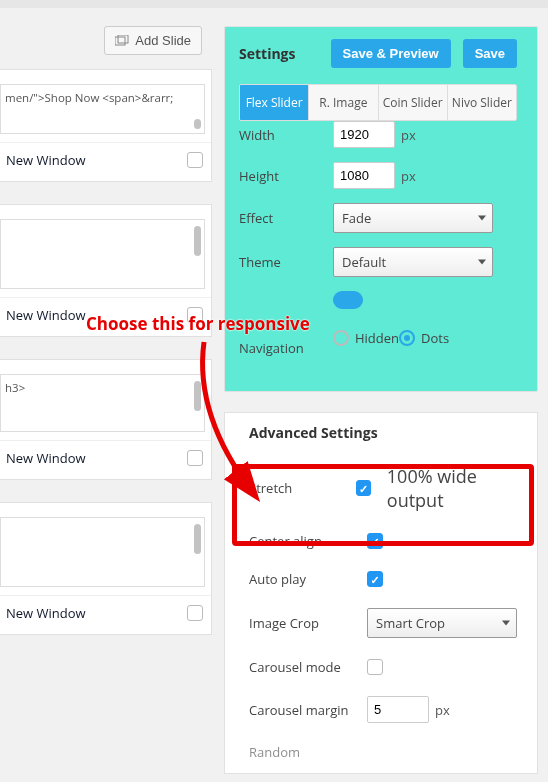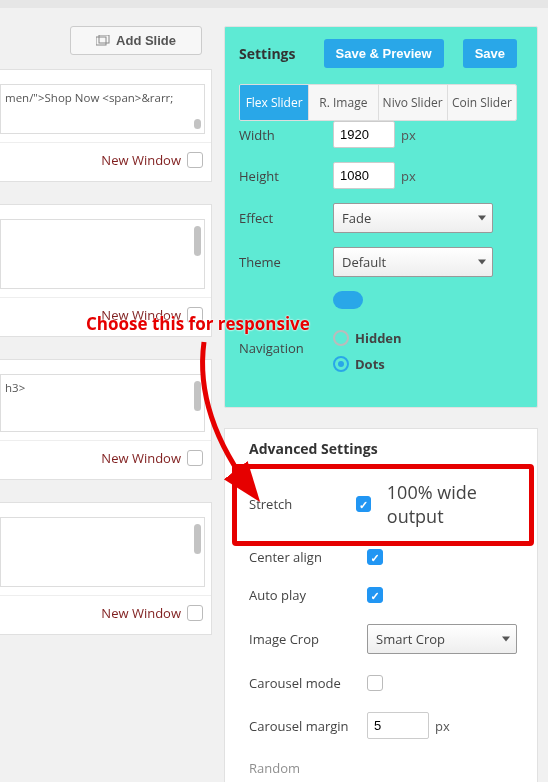--- a/index.html
+++ b/index.html
@@ -29,28 +29,27 @@
   }
   .add-slide-row {
     display: flex;
     justify-content: flex-end;
     padding: 0 10px 14px 0;
   }
   .btn-light {
     background: #f7f7f7;
     border: 1px solid #ccc;
     border-radius: 3px;
-    padding: 6px 25px;
+    padding: 6px 10px;
     color: #555;
     font-size: 13px;
     display: inline-flex;
     align-items: center;
     gap: 6px;
     cursor: pointer;
-    font-weight: bold;
   }
   .slide-panel {
     background: #fff;
     border-top: 1px solid #e0e0e0;
     border-bottom: 1px solid #e0e0e0;
     border-right: 1px solid #e0e0e0;
     margin-bottom: 22px;
     padding: 0;
   }
   .textarea-like {
@@ -74,24 +73,24 @@
     width: 7px;
     height: 30px;
     background: #c3c3c3;
     border-radius: 4px;
   }
   .scroll-thumb.bottom { top: auto; bottom: 4px; height: 10px; }
   .slide-footer {
     border-top: 1px solid #eee;
     padding: 8px 8px 12px 6px;
     display: flex;
-    justify-content: flex-end;
+    justify-content: space-between;
     align-items: center;
     gap: 6px;
-    color: #7f1d1d;
+    color: #0f172a;
     font-size: 13px;
   }
   .checkbox {
     width: 16px; height: 16px;
     border: 1px solid #bbb;
     border-radius: 3px;
     background: #fff;
     display: inline-block;
   }
   
@@ -198,21 +197,21 @@
   }
   .radio {
     width: 16px; height: 16px; border: 2px solid #bbb; border-radius: 50%;
     display: inline-block; margin-right: 6px; position: relative;
   }
   .radio.checked { border-color: #29a7e8; }
   .radio.checked::after {
     content: ""; position: absolute; left: 3px; top: 3px; width: 6px; height: 6px;
     border-radius: 50%; background: #29a7e8;
   }
-  .radio-group { display: flex; flex-direction: column; gap: 8px; font-weight: bold; }
+  .radio-group { display: flex; flex-direction: row; gap: 0; }
   .radio-row { display: flex; align-items: center; font-size: 13px; color: #444; }
   .blue-check {
     width: 16px; height: 16px; border-radius: 3px;
     display: inline-flex; align-items: center; justify-content: center;
     border: 1px solid #bbb; background: #fff;
   }
   .blue-check.on { background: #2196f3; border-color: #2196f3; color: #fff; }
   .blue-check.on::after { content: "✓"; font-size: 11px; line-height: 1; font-weight: bold; }
 
   .adv-panel {
@@ -317,31 +316,31 @@
         <span>New Window</span>
         <span class="checkbox"></span>
       </div>
     </div>
   </div>
 
   <div class="right-col">
     <div class="panel">
       <div class="panel-header">
         <span class="panel-title">Settings</span>
-        <div style="display:flex;gap:19px">
+        <div style="display:flex;gap:12px">
           <button class="btn-blue">Save &amp; Preview</button>
           <button class="btn-blue">Save</button>
         </div>
       </div>
 
       <div class="tabs">
         <div class="tab active">Flex Slider</div>
         <div class="tab">R. Image</div>
+        <div class="tab">Coin Slider</div>
         <div class="tab">Nivo Slider</div>
-        <div class="tab">Coin Slider</div>
       </div>
 
       <div class="field-row">
         <span class="field-label">Width</span>
         <input class="num-input" type="number" value="1920" style="">
         <span class="unit">px</span>
       </div>
 
       <div class="field-row">
         <span class="field-label">Height</span>

